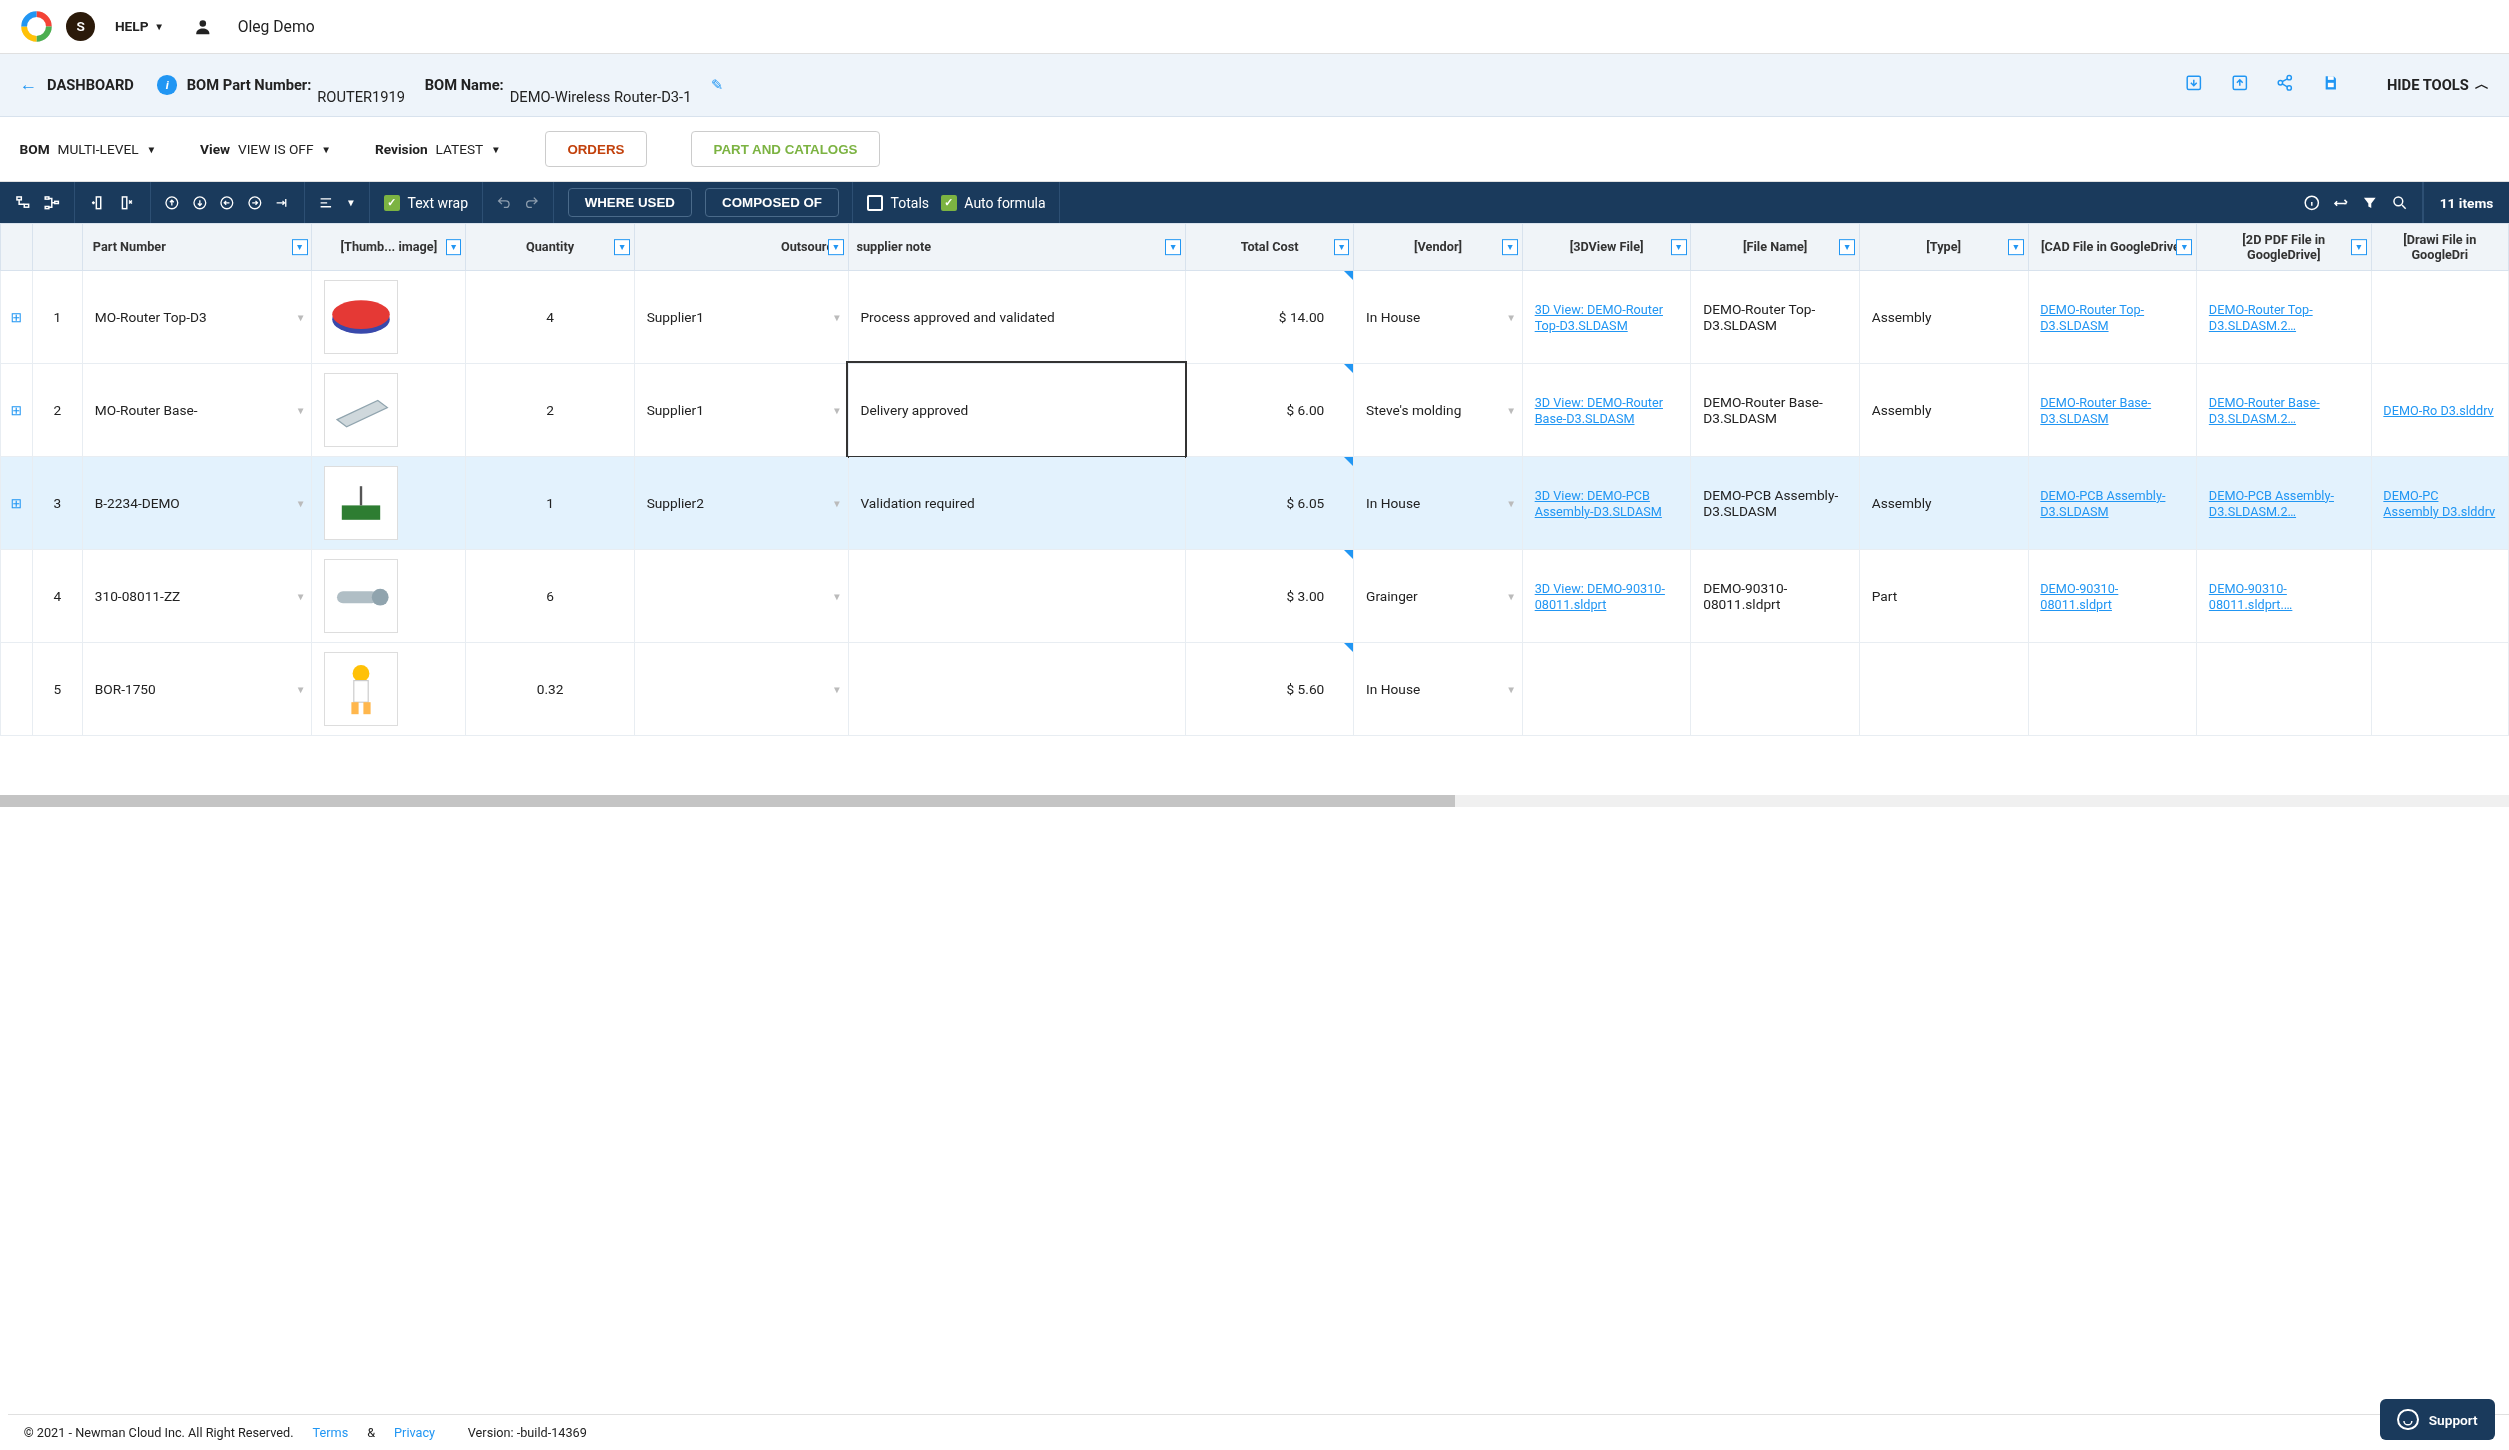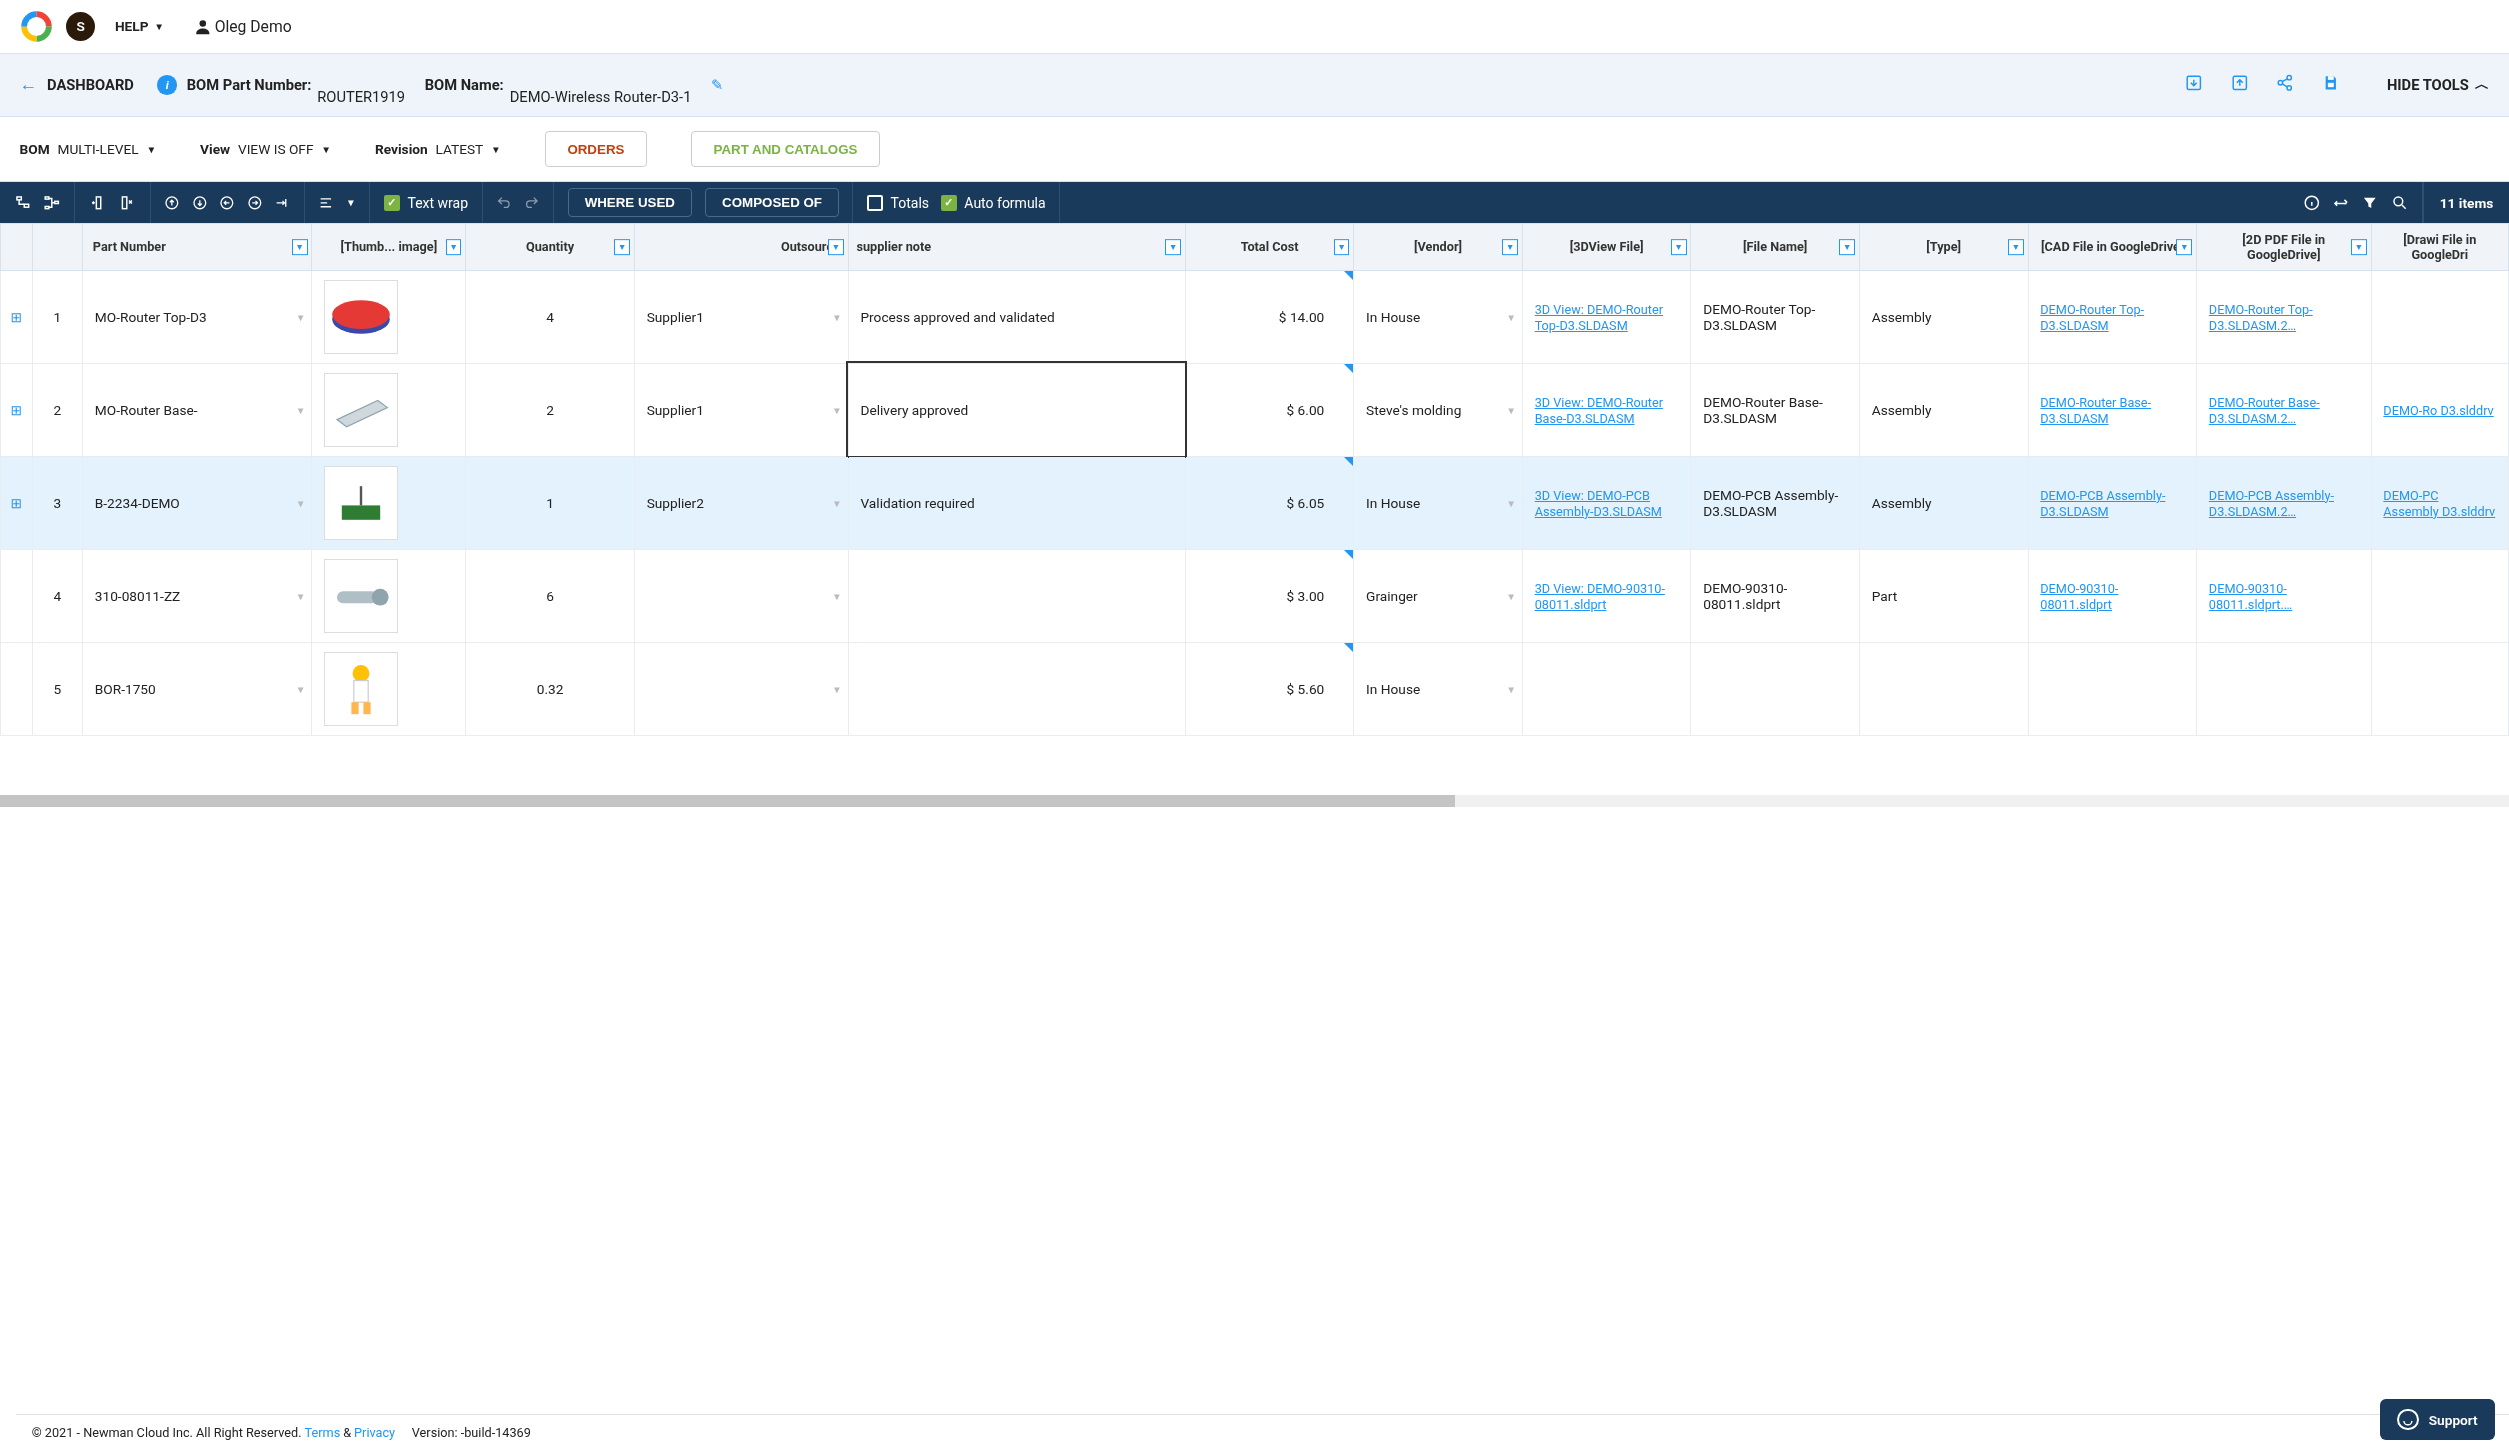--- a/index.html
+++ b/index.html
@@ -4,21 +4,21 @@
 <style>
   * { box-sizing: border-box; margin: 0; padding: 0; }
   body { font-family: -apple-system, BlinkMacSystemFont, "Segoe UI", Roboto, sans-serif; font-size: 13.7px; color: #222; background: #fff; overflow-x: hidden; }
   
   
   .top-header { display: flex; align-items: center; padding: 9.8px 19.6px; border-bottom: 1px solid #e0e0e0; }
   .logo { width: 33px; height: 33px; margin-right: 13.7px; }
   .app-title { font-weight: 700; font-size: 19.6px; flex: 1; }
   .avatar-badge { width: 29px; height: 29px; border-radius: 50%; background: #2b1a0a; color: #fff; display: flex; align-items: center; justify-content: center; font-weight: 600; margin-right: 19.6px; }
   .help-menu { font-weight: 700; display: flex; align-items: center; gap: 5.9px; margin-right: 29px; cursor: pointer; }
-  .user-info { display: flex; align-items: center; gap: 2px; font-size: 15.7px; }
+  .user-info { display: flex; align-items: center; gap: 25px; font-size: 15.7px; }
   .user-icon { width: 19.6px; height: 19.6px; }
   
   
   .breadcrumb-bar { display: flex; align-items: center; padding: 9.8px 19.6px; background: #eef4fa; border-bottom: 1px solid #d8e2ed; font-size: 14.7px; }
   .back-arrow { color: #2196F3; margin-right: 9.8px; cursor: pointer; font-size: 17.6px; }
   .dashboard-label { font-weight: 700; margin-right: 23.5px; }
   .info-icon { width: 19.6px; height: 19.6px; border-radius: 50%; background: #2196F3; color: #fff; display: flex; align-items: center; justify-content: center; font-style: italic; font-weight: 700; font-size: 11.8px; margin-right: 9.8px; }
   .crumb-label { font-weight: 700; margin-right: 5.9px; }
   .crumb-value { margin-right: 19.6px; margin-top: 25px; }
   .edit-icon { color: #2196F3; cursor: pointer; }
@@ -61,21 +61,21 @@
   .thumb { width: 74px; height: 74px; border: 1px solid #ddd; background: #fff; display: flex; align-items: center; justify-content: center; }
   .cell-dd { position: absolute; right: 5.9px; top: 50%; transform: translateY(-50%); color: #bbb; font-size: 9.8px; cursor: pointer; }
   .qty-cell { text-align: center; }
   .cost-cell { text-align: right; padding-right: 29px; }
   .link-text { color: #2196F3; text-decoration: underline; cursor: pointer; font-size: 12.7px; }
   .cell-editing { outline: 2px solid #333; }
   tr.selected td { background: #e3f2fd; }
   .corner-tri { position: absolute; top: 0; right: 0; width: 0; height: 0; border-style: solid; border-width: 0 9.8px 9.8px 0; border-color: transparent #2196F3 transparent transparent; }
   
   
-  .footer { position: fixed; bottom: 0; left: 16px; right: 0; background: #fff; border-top: 1px solid #e0e0e0; padding: 9.8px 15.7px; font-size: 12.7px; display: flex; align-items: center; gap: 3px; }
+  .footer { position: fixed; bottom: 0; left: 8px; right: 0; background: #fff; border-top: 1px solid #e0e0e0; padding: 9.8px 15.7px; font-size: 12.7px; display: flex; align-items: center; gap: 19px; }
   .footer a { color: #2196F3; text-decoration: none; }
   .support-btn { position: fixed; bottom: 9.8px; right: 13.7px; background: #1a3a5c; color: #fff; border-radius: 5.9px; padding: 9.8px 17.6px; display: flex; align-items: center; gap: 9.8px; font-weight: 600; cursor: pointer; }
   .support-ico { width: 21.6px; height: 21.6px; border: 2px solid #fff; border-radius: 50%; display: flex; align-items: center; justify-content: center; }
   
   
   .hscroll { height: 11.8px; background: #f0f0f0; margin-top: 59px; }
   .hscroll-thumb { height: 100%; width: 58%; background: #c4c4c4; }
 </style>
 </head>
 <body>

